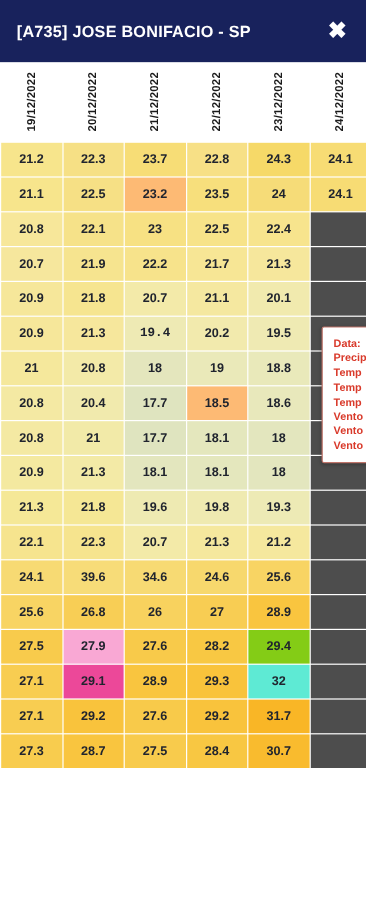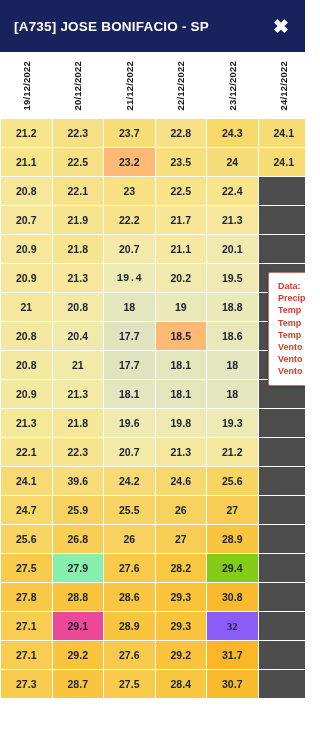--- a/index.html
+++ b/index.html
@@ -237,63 +237,47 @@
           <td style="background: rgb(246, 228, 142);">22.1</td>
           <td style="background: rgb(246, 228, 142);">22.3</td>
           <td style="background: rgb(243, 234, 168);">20.7</td>
           <td style="background: rgb(245, 232, 158);">21.3</td>
           <td style="background: rgb(245, 232, 158);">21.2</td>
           <td class="empty" style="background: rgb(77, 77, 77);"></td>
         </tr>
         <tr>
           <td style="background: rgb(247, 218, 115);">24.1</td>
           <td style="background: rgb(247, 220, 120);">39.6</td>
-          <td style="background: rgb(247, 218, 115);">24.2</td>
+          <td style="background: rgb(247, 218, 115);">34.6</td>
           <td style="background: rgb(247, 216, 109);">24.6</td>
           <td style="background: rgb(248, 212, 99);">25.6</td>
-          <td class="empty" style="background: rgb(77, 77, 77);"></td>
-        </tr>
-        <tr>
-          <td style="background: rgb(248, 215, 107);">24.7</td>
-          <td style="background: rgb(248, 210, 96);">25.9</td>
-          <td style="background: rgb(248, 212, 100);">25.5</td>
-          <td style="background: rgb(248, 210, 94);">26</td>
-          <td style="background: rgb(248, 205, 83);">27</td>
           <td class="empty" style="background: rgb(77, 77, 77);"></td>
         </tr>
         <tr>
           <td style="background: rgb(248, 212, 99);">25.6</td>
           <td style="background: rgb(248, 206, 85);">26.8</td>
           <td style="background: rgb(248, 210, 94);">26</td>
           <td style="background: rgb(248, 205, 83);">27</td>
           <td style="background: rgb(249, 197, 63);">28.9</td>
           <td class="empty" style="background: rgb(77, 77, 77);"></td>
         </tr>
         <tr>
           <td style="background: rgb(248, 203, 76);">27.5</td>
-          <td style="background: #86efac;">27.9</td>
+          <td style="background: #f9a8d4;">27.9</td>
           <td style="background: rgb(248, 202, 74);">27.6</td>
           <td style="background: rgb(248, 200, 67);">28.2</td>
           <td style="background: #84cc16;">29.4</td>
-          <td class="empty" style="background: rgb(77, 77, 77);"></td>
-        </tr>
-        <tr>
-          <td style="background: rgb(248, 201, 72);">27.8</td>
-          <td style="background: rgb(249, 197, 62);">28.8</td>
-          <td style="background: rgb(249, 198, 65);">28.6</td>
-          <td style="background: rgb(249, 195, 59);">29.3</td>
-          <td style="background: rgb(249, 186, 45);">30.8</td>
           <td class="empty" style="background: rgb(77, 77, 77);"></td>
         </tr>
         <tr>
           <td style="background: rgb(248, 205, 81);">27.1</td>
           <td style="background: #ec4899;">29.1</td>
           <td style="background: rgb(249, 197, 63);">28.9</td>
           <td style="background: rgb(249, 195, 59);">29.3</td>
-          <td style="background: #8b5cf6; font-family: Liberation Serif, serif;">32</td>
+          <td style="background: #5eead4;">32</td>
           <td class="empty" style="background: rgb(77, 77, 77);"></td>
         </tr>
         <tr>
           <td style="background: rgb(248, 205, 81);">27.1</td>
           <td style="background: rgb(249, 195, 60);">29.2</td>
           <td style="background: rgb(248, 202, 74);">27.6</td>
           <td style="background: rgb(249, 195, 60);">29.2</td>
           <td style="background: rgb(249, 182, 38);">31.7</td>
           <td class="empty" style="background: rgb(77, 77, 77);"></td>
         </tr>

